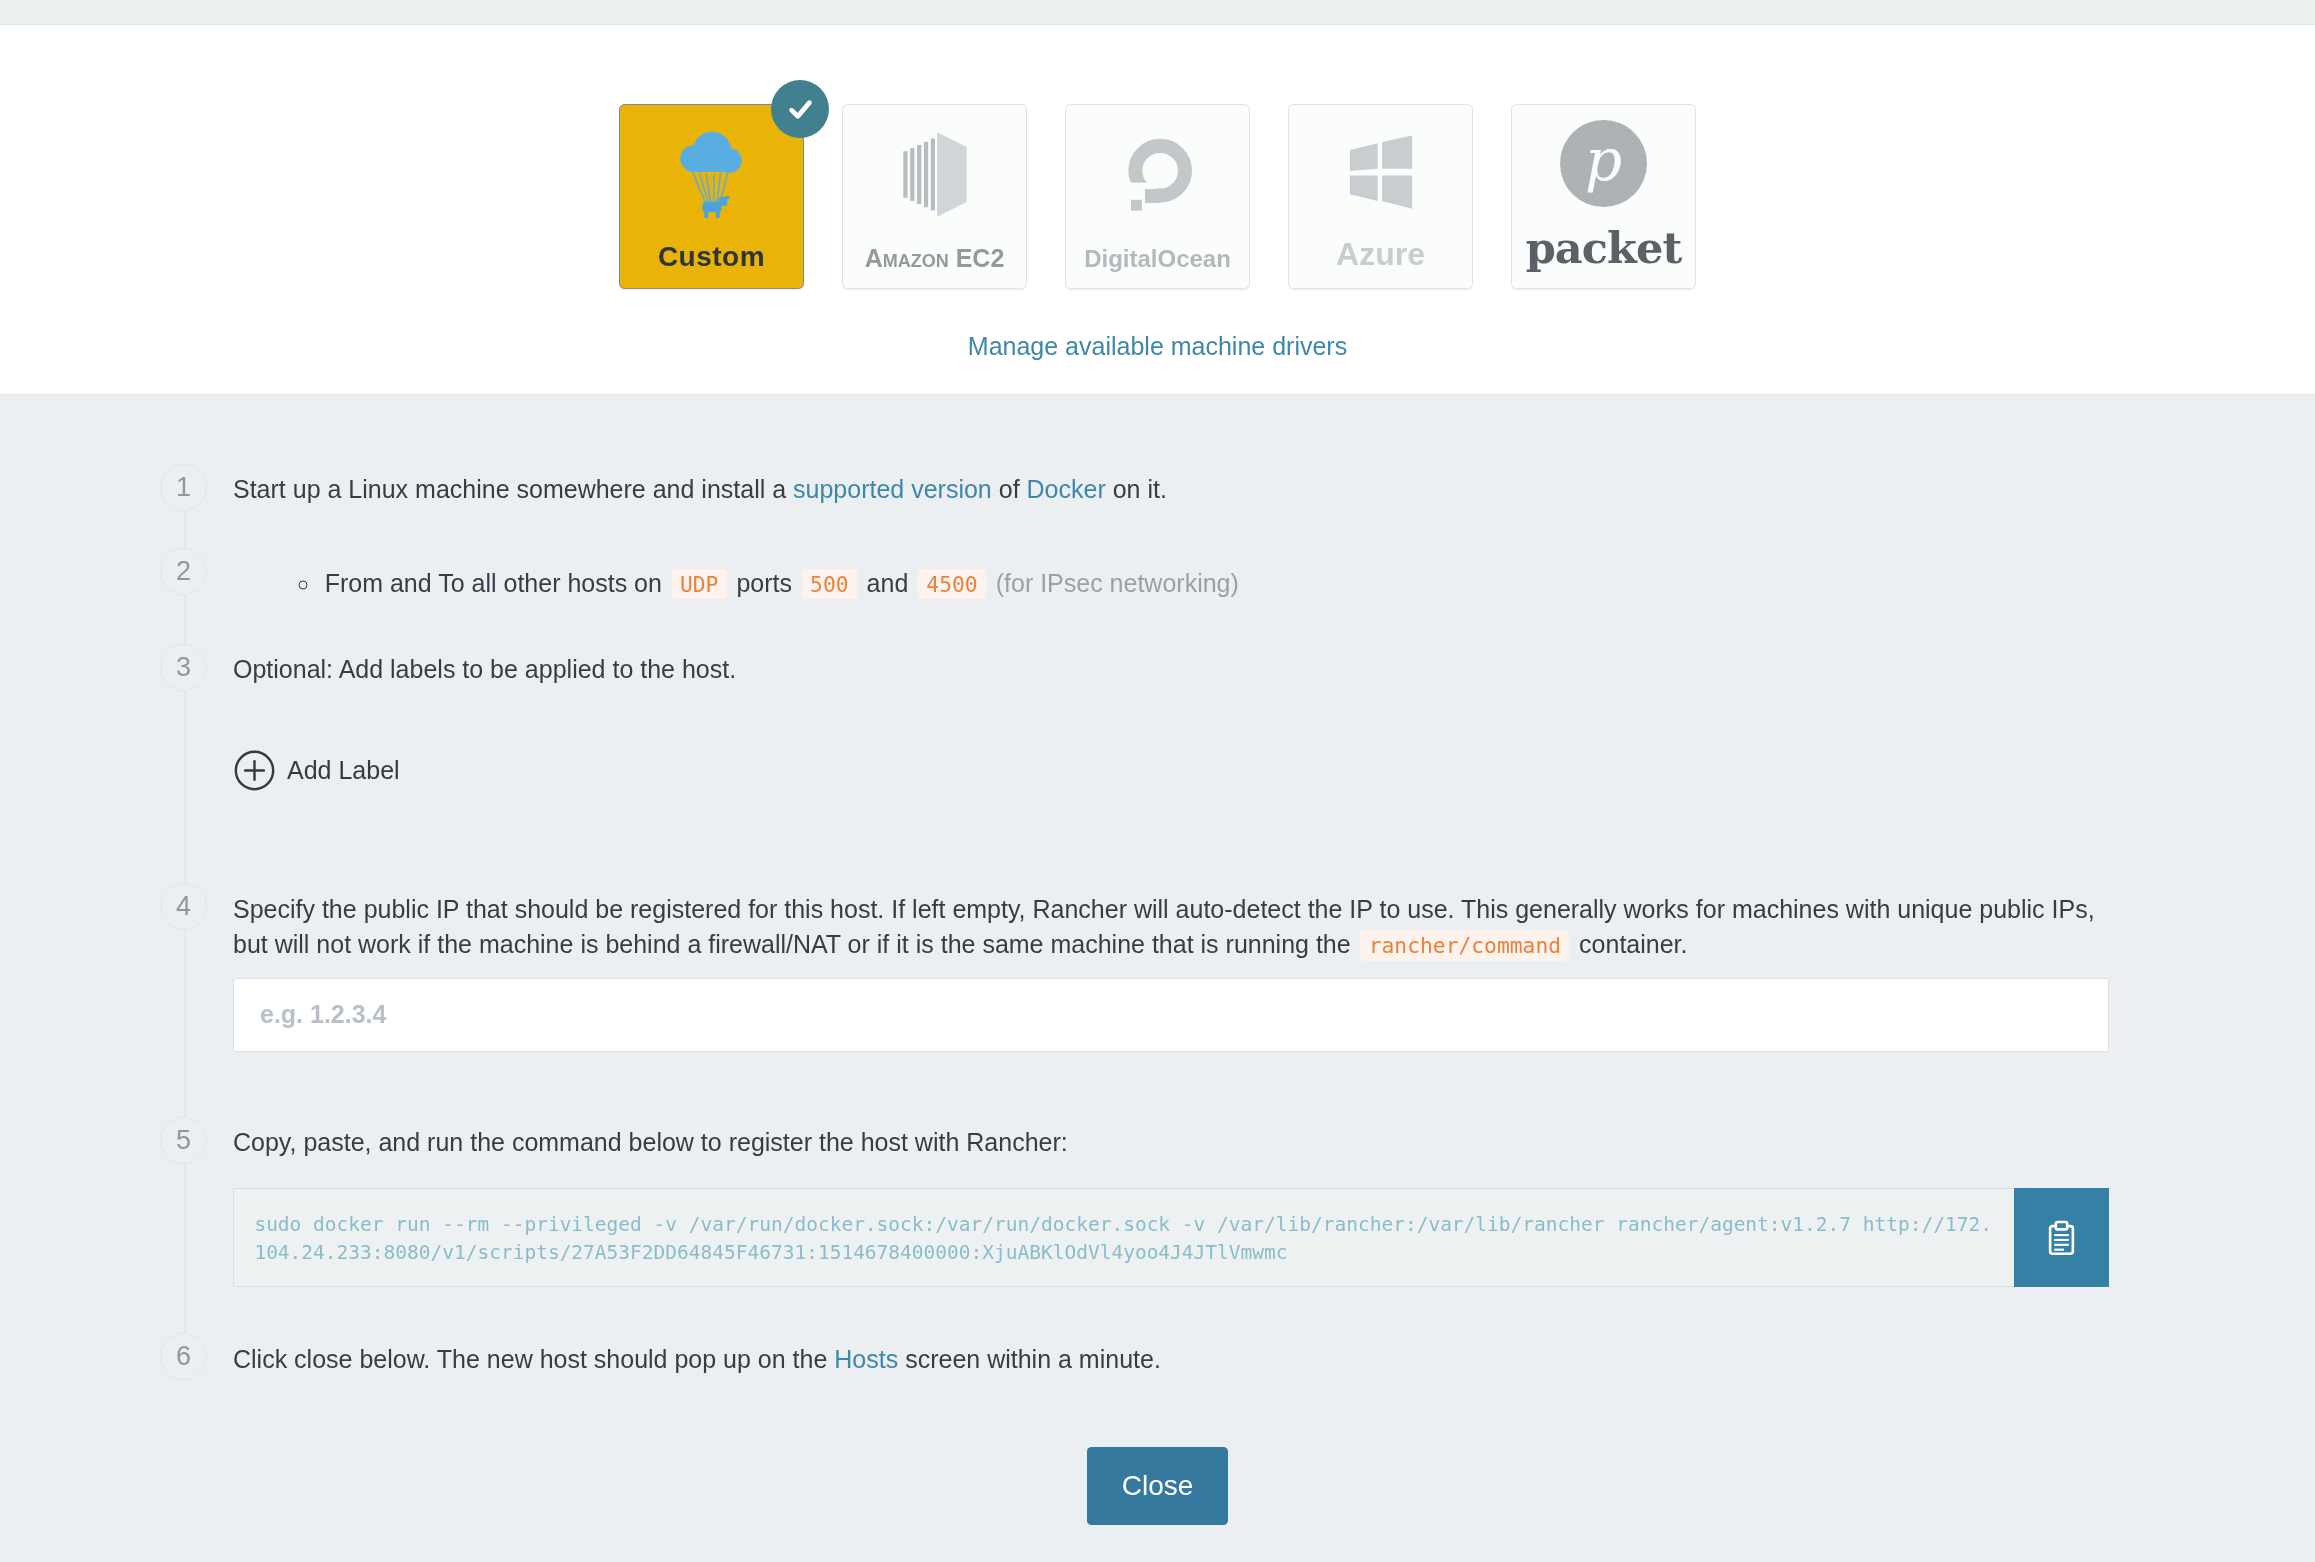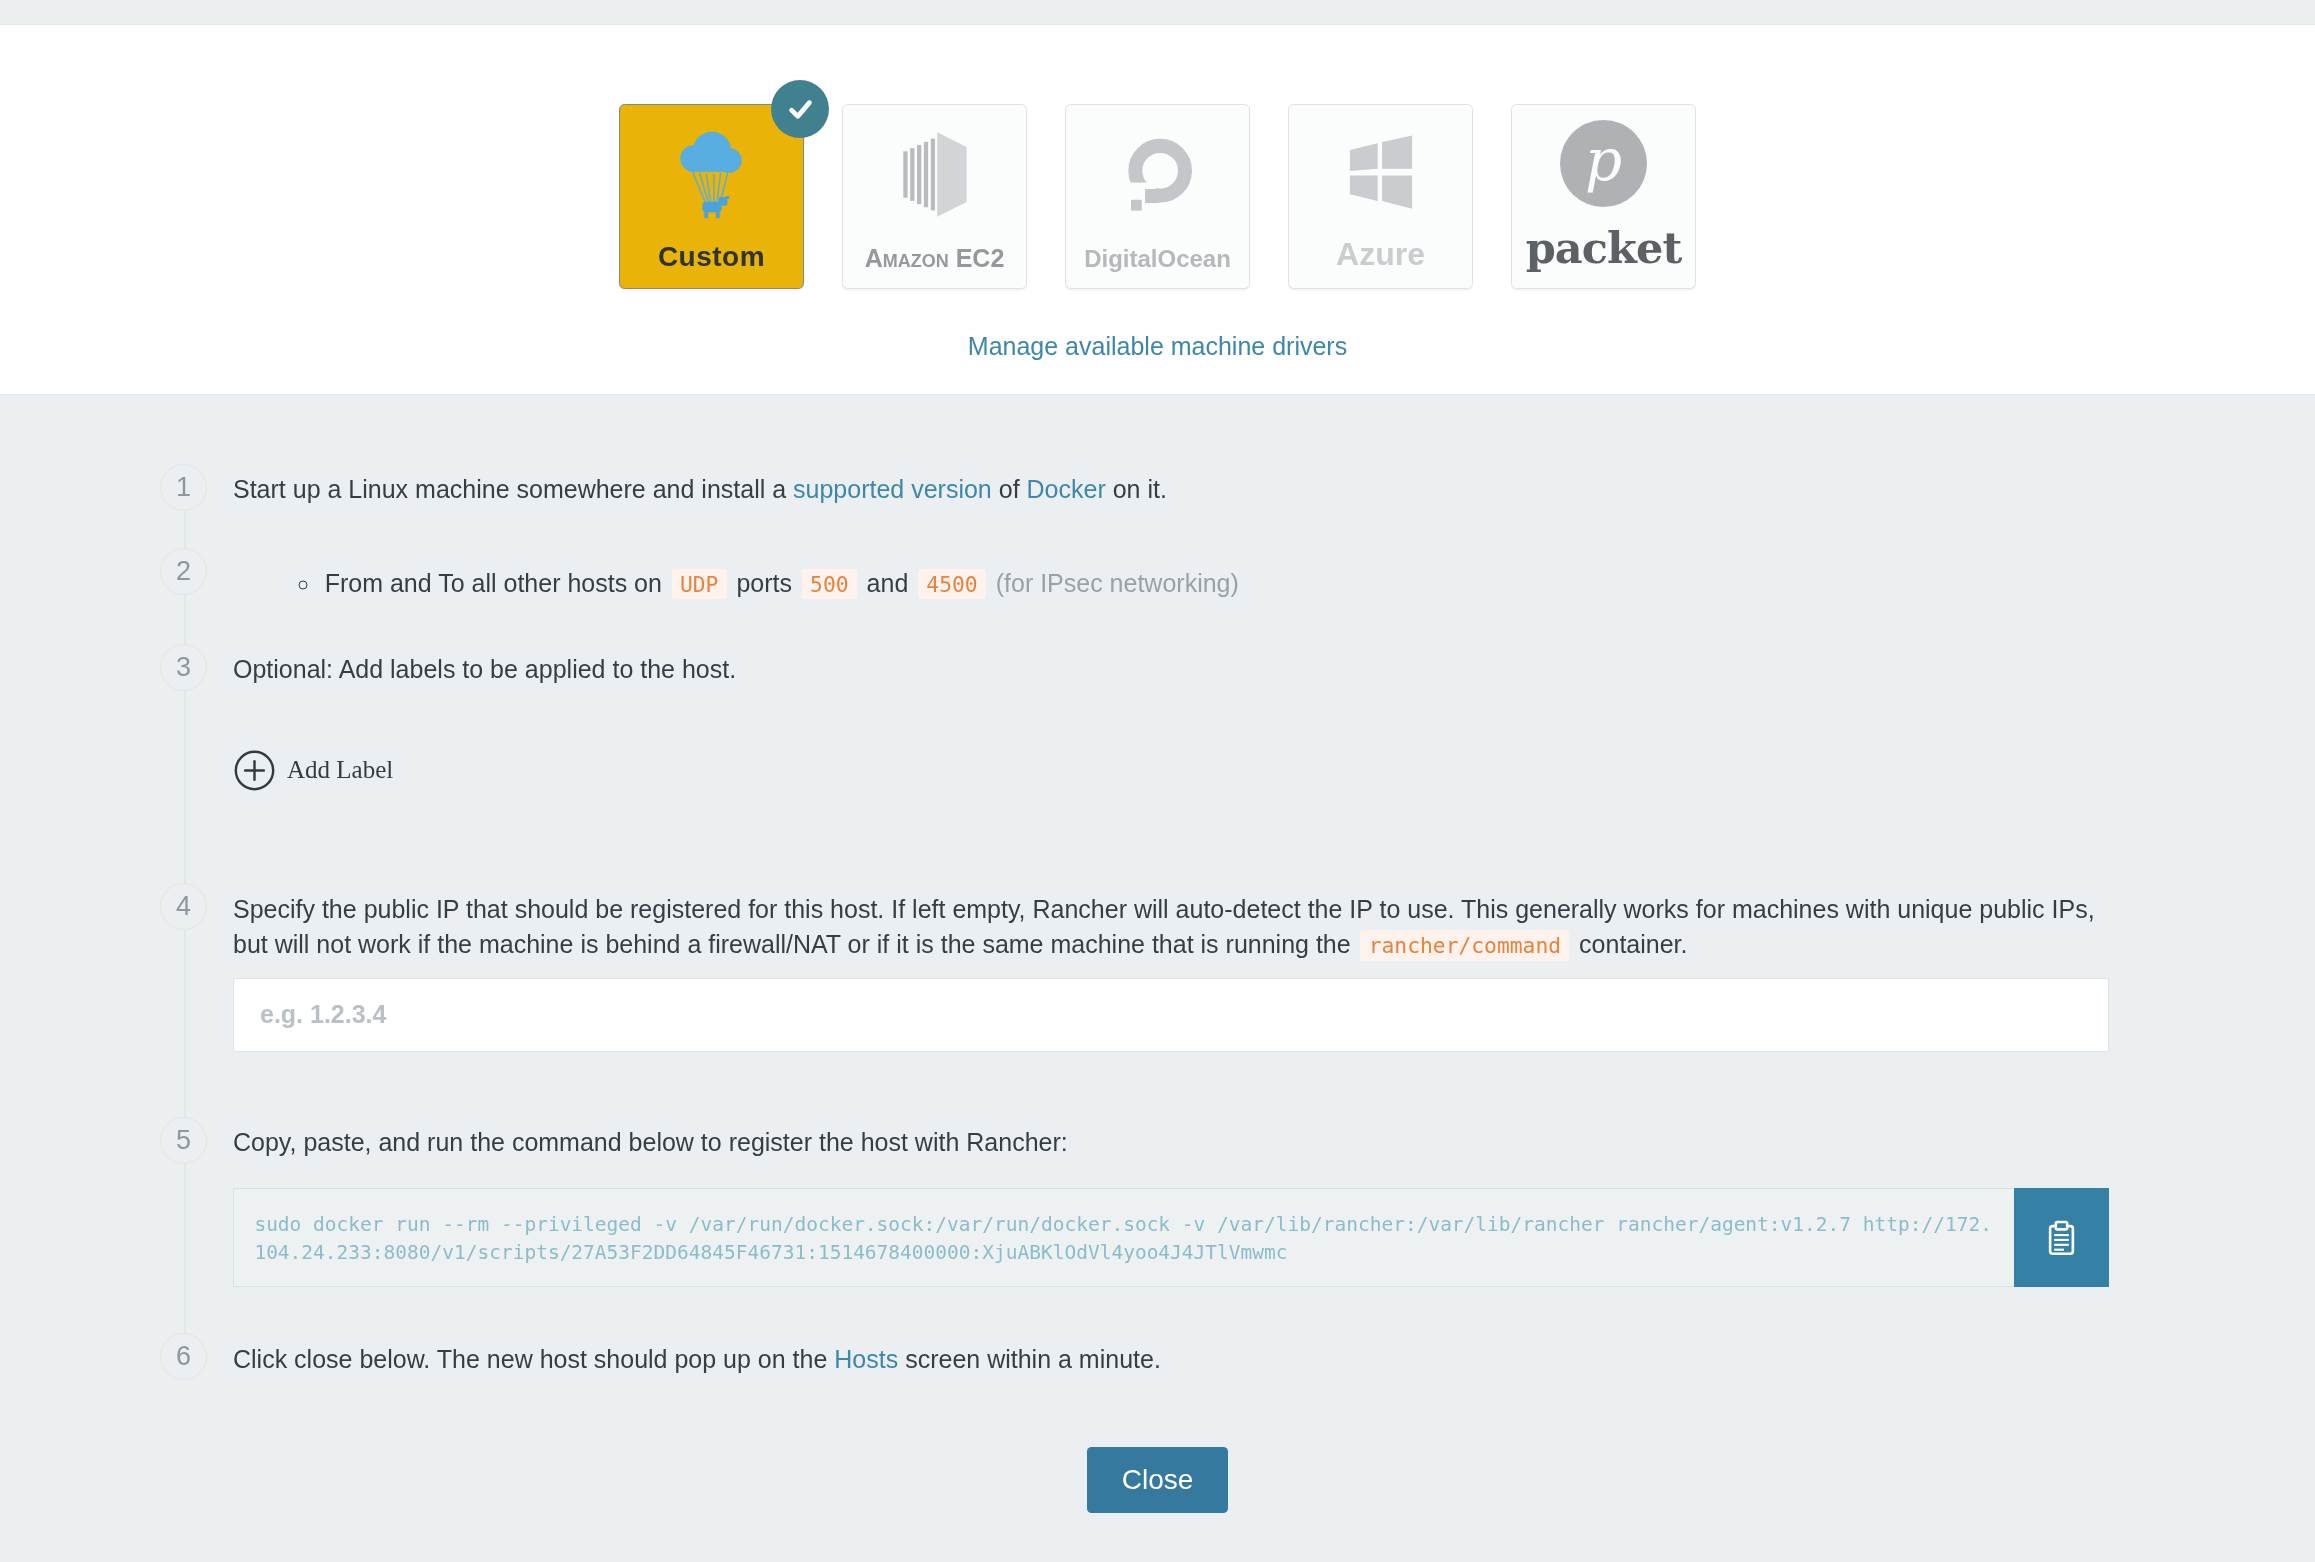--- a/index.html
+++ b/index.html
@@ -55,21 +55,21 @@
     font-family:"DejaVu Sans Mono", monospace; font-size:21.3px; color:#e8823d;
     background:#fdf3ec; padding:2.8px 8.3px; border-radius:3.7px; margin:0 2.8px; white-space:nowrap;
   }
   .muted { color:#9aa1a6; }
   ul.bullets { margin:9.3px 0 0; padding-left:48px; list-style:circle; }
   ul.bullets li { padding-left:3.7px;margin-left:40px; }
 
   .add-label-btn {
     margin-top:61px; display:inline-flex; align-items:center; gap:11px;
     cursor:pointer; color:#333b41; font-size:25px; background:none; border:none;
-    font-family:Liberation Serif, serif; padding:0;
+    font-family:Liberation Sans, sans-serif; padding:0;
   }
 
   .ip-input {
     display:block; margin-top:15px; width:100%; height:74px; box-sizing:border-box;
     border:0.9px solid #dde2e5; border-radius:2.8px; background:#ffffff;
     padding:0 26px; font-size:25px; color:#363e45; font-family:inherit; outline:none;font-weight:bold;
   }
   .ip-input::placeholder { color:#b9c1c6; }
 
   .command-row { display:flex; margin-top:28px; width:100%; }
@@ -80,21 +80,21 @@
     font-size:19.5px; line-height:28px; color:#8abccb; word-break:break-all;
     user-select:all; cursor:text;
   }
   .copy-button {
     width:95px; flex:0 0 auto; background:#3581a5; border:none; cursor:pointer;
     display:flex; align-items:center; justify-content:center;
   }
 
   .close-row { text-align:center; margin-top:67px; }
   .close-button {
-    width:141px; height:66px; background:#36799e; color:#ffffff; font-size:28px;
+    width:141px; height:78px; background:#36799e; color:#ffffff; font-size:28px;
     border:none; border-radius:4.6px; cursor:pointer; font-family:inherit;
   }
   svg { display:block; }
 </style>
 </head>
 <body>
 
 <div class="top-strip"></div>
 
 <div class="panel">

